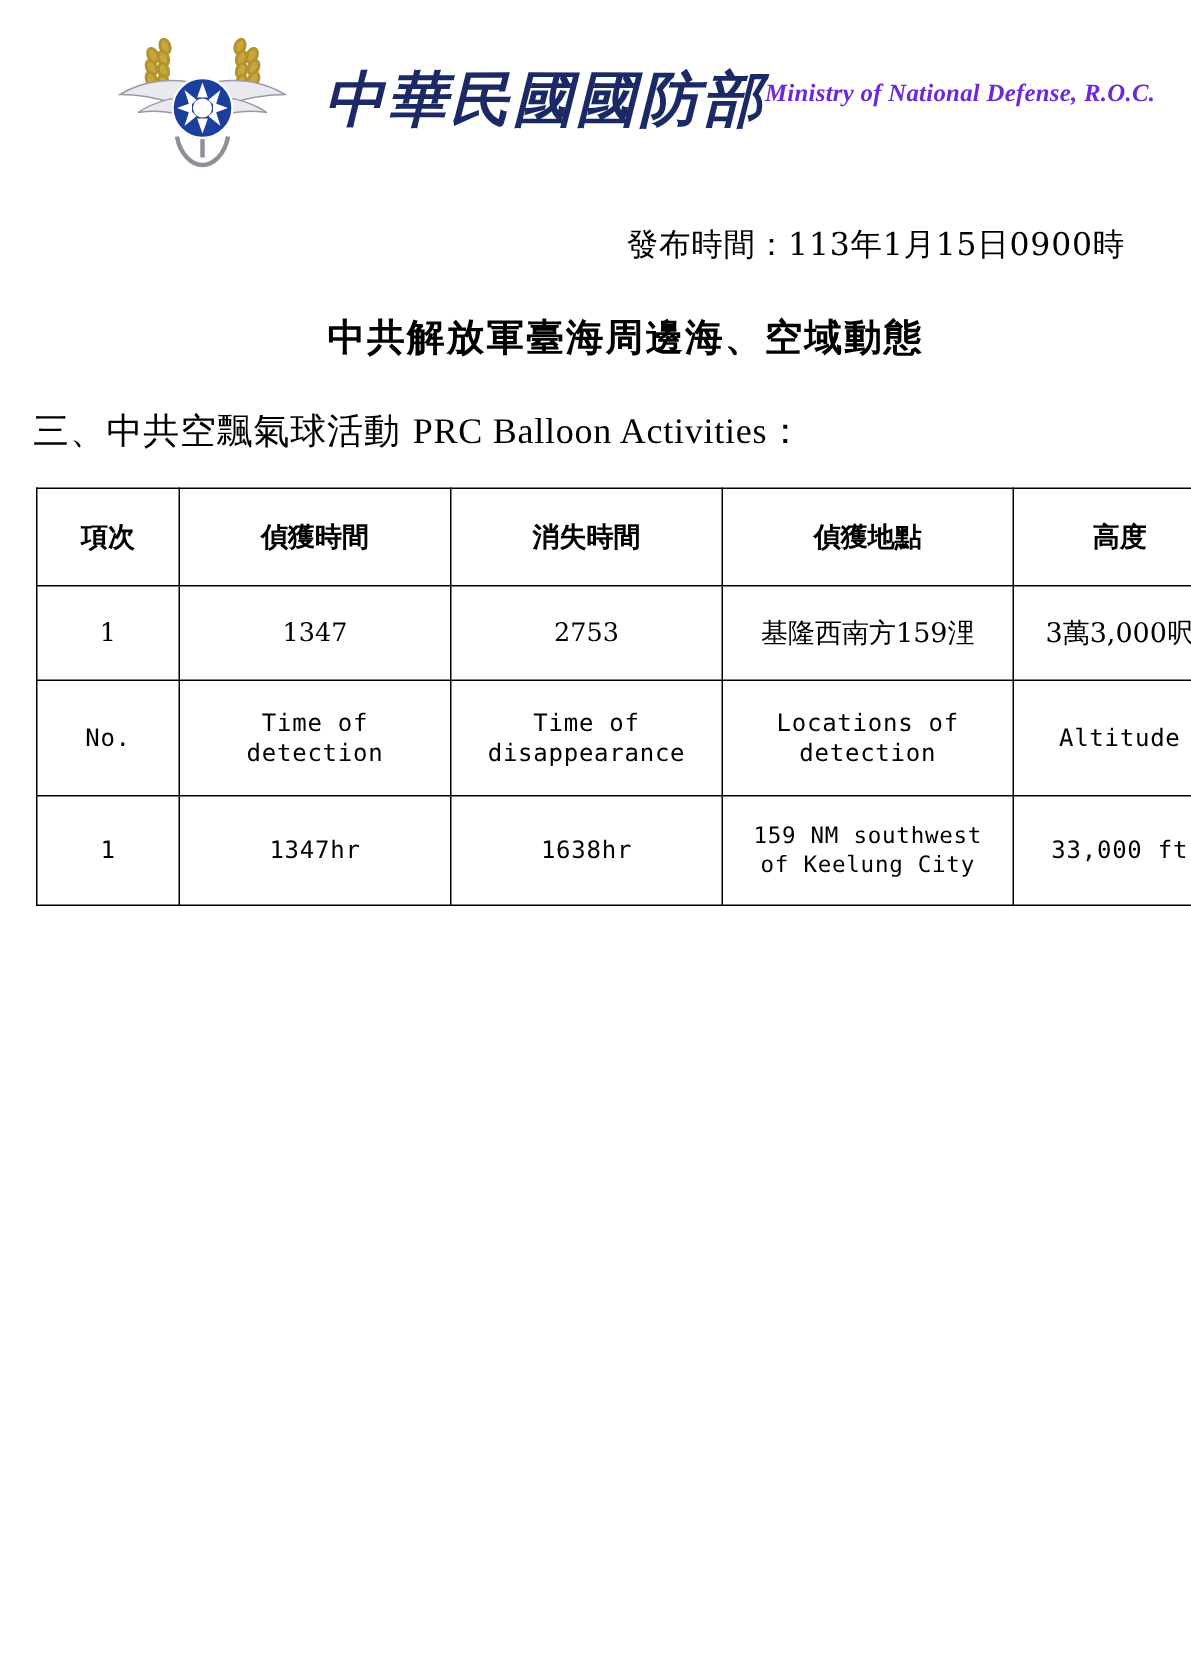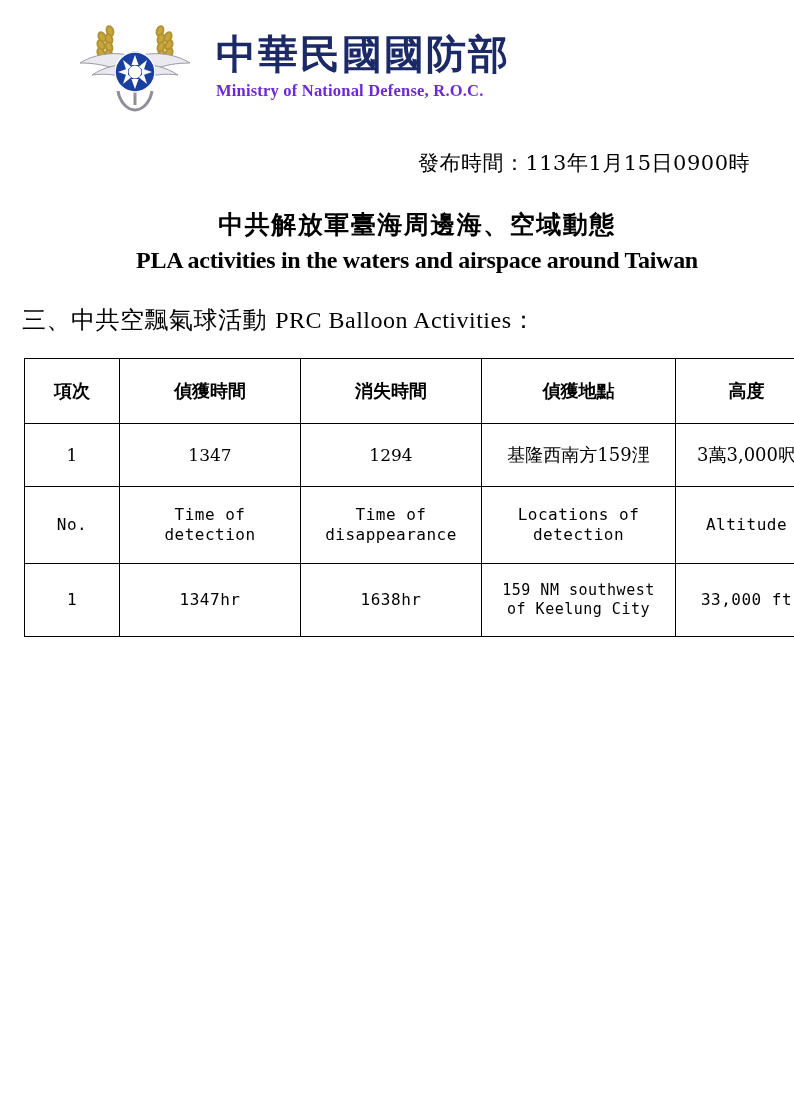--- a/index.html
+++ b/index.html
@@ -28,21 +28,22 @@
     width: 150px;
     height: 100px;
     position: relative;
     flex: 0 0 auto;
   }
   .emblem svg { display: block; }
 
   .title-block {
     margin-left: 6px;
     display: flex;
-    flex-direction: column;
+    flex-direction: row;
+    font-style: italic;
   }
   .cn-ministry {
     font-family: "DejaVu Serif", serif;
     font-size: 40px;
     font-weight: bold;
     letter-spacing: 2px;
     color: #1b2a66;
     line-height: 1.05;
   }
   .en-ministry {
@@ -223,38 +224,37 @@
     <div class="en-ministry">Ministry of National Defense, R.O.C.</div>
   </div>
 </div>
 
 <div class="release">
   <div class="line1">發布時間：113年1月15日0900時</div>
 </div>
 
 <div class="doc-title">
   <div class="cn">中共解放軍臺海周邊海、空域動態</div>
-  <div class="en">PLA activities in the waters and airspace around Taiwan</div>
 </div>
 
 <div class="section-heading"><span>三、中共空飄氣球活動 </span><span class="en-part">PRC Balloon Activities</span><span>：</span></div>
 
 <table class="balloon">
   <tbody>
     <tr class="cn-head">
       <td class="col-no">項次</td>
       <td class="col-time">偵獲時間</td>
       <td class="col-dis">消失時間</td>
       <td class="col-loc">偵獲地點</td>
       <td class="col-alt">高度</td>
     </tr>
     <tr class="cn-row">
       <td>1</td>
       <td>1347</td>
-      <td>1294</td>
+      <td>2753</td>
       <td class="small">基隆西南方159浬</td>
       <td class="small">3萬3,000呎</td>
     </tr>
     <tr class="en-head">
       <td>
           <div>No.</div>
         </td>
       <td>
           <div>Time of</div>
           <div>detection</div>

